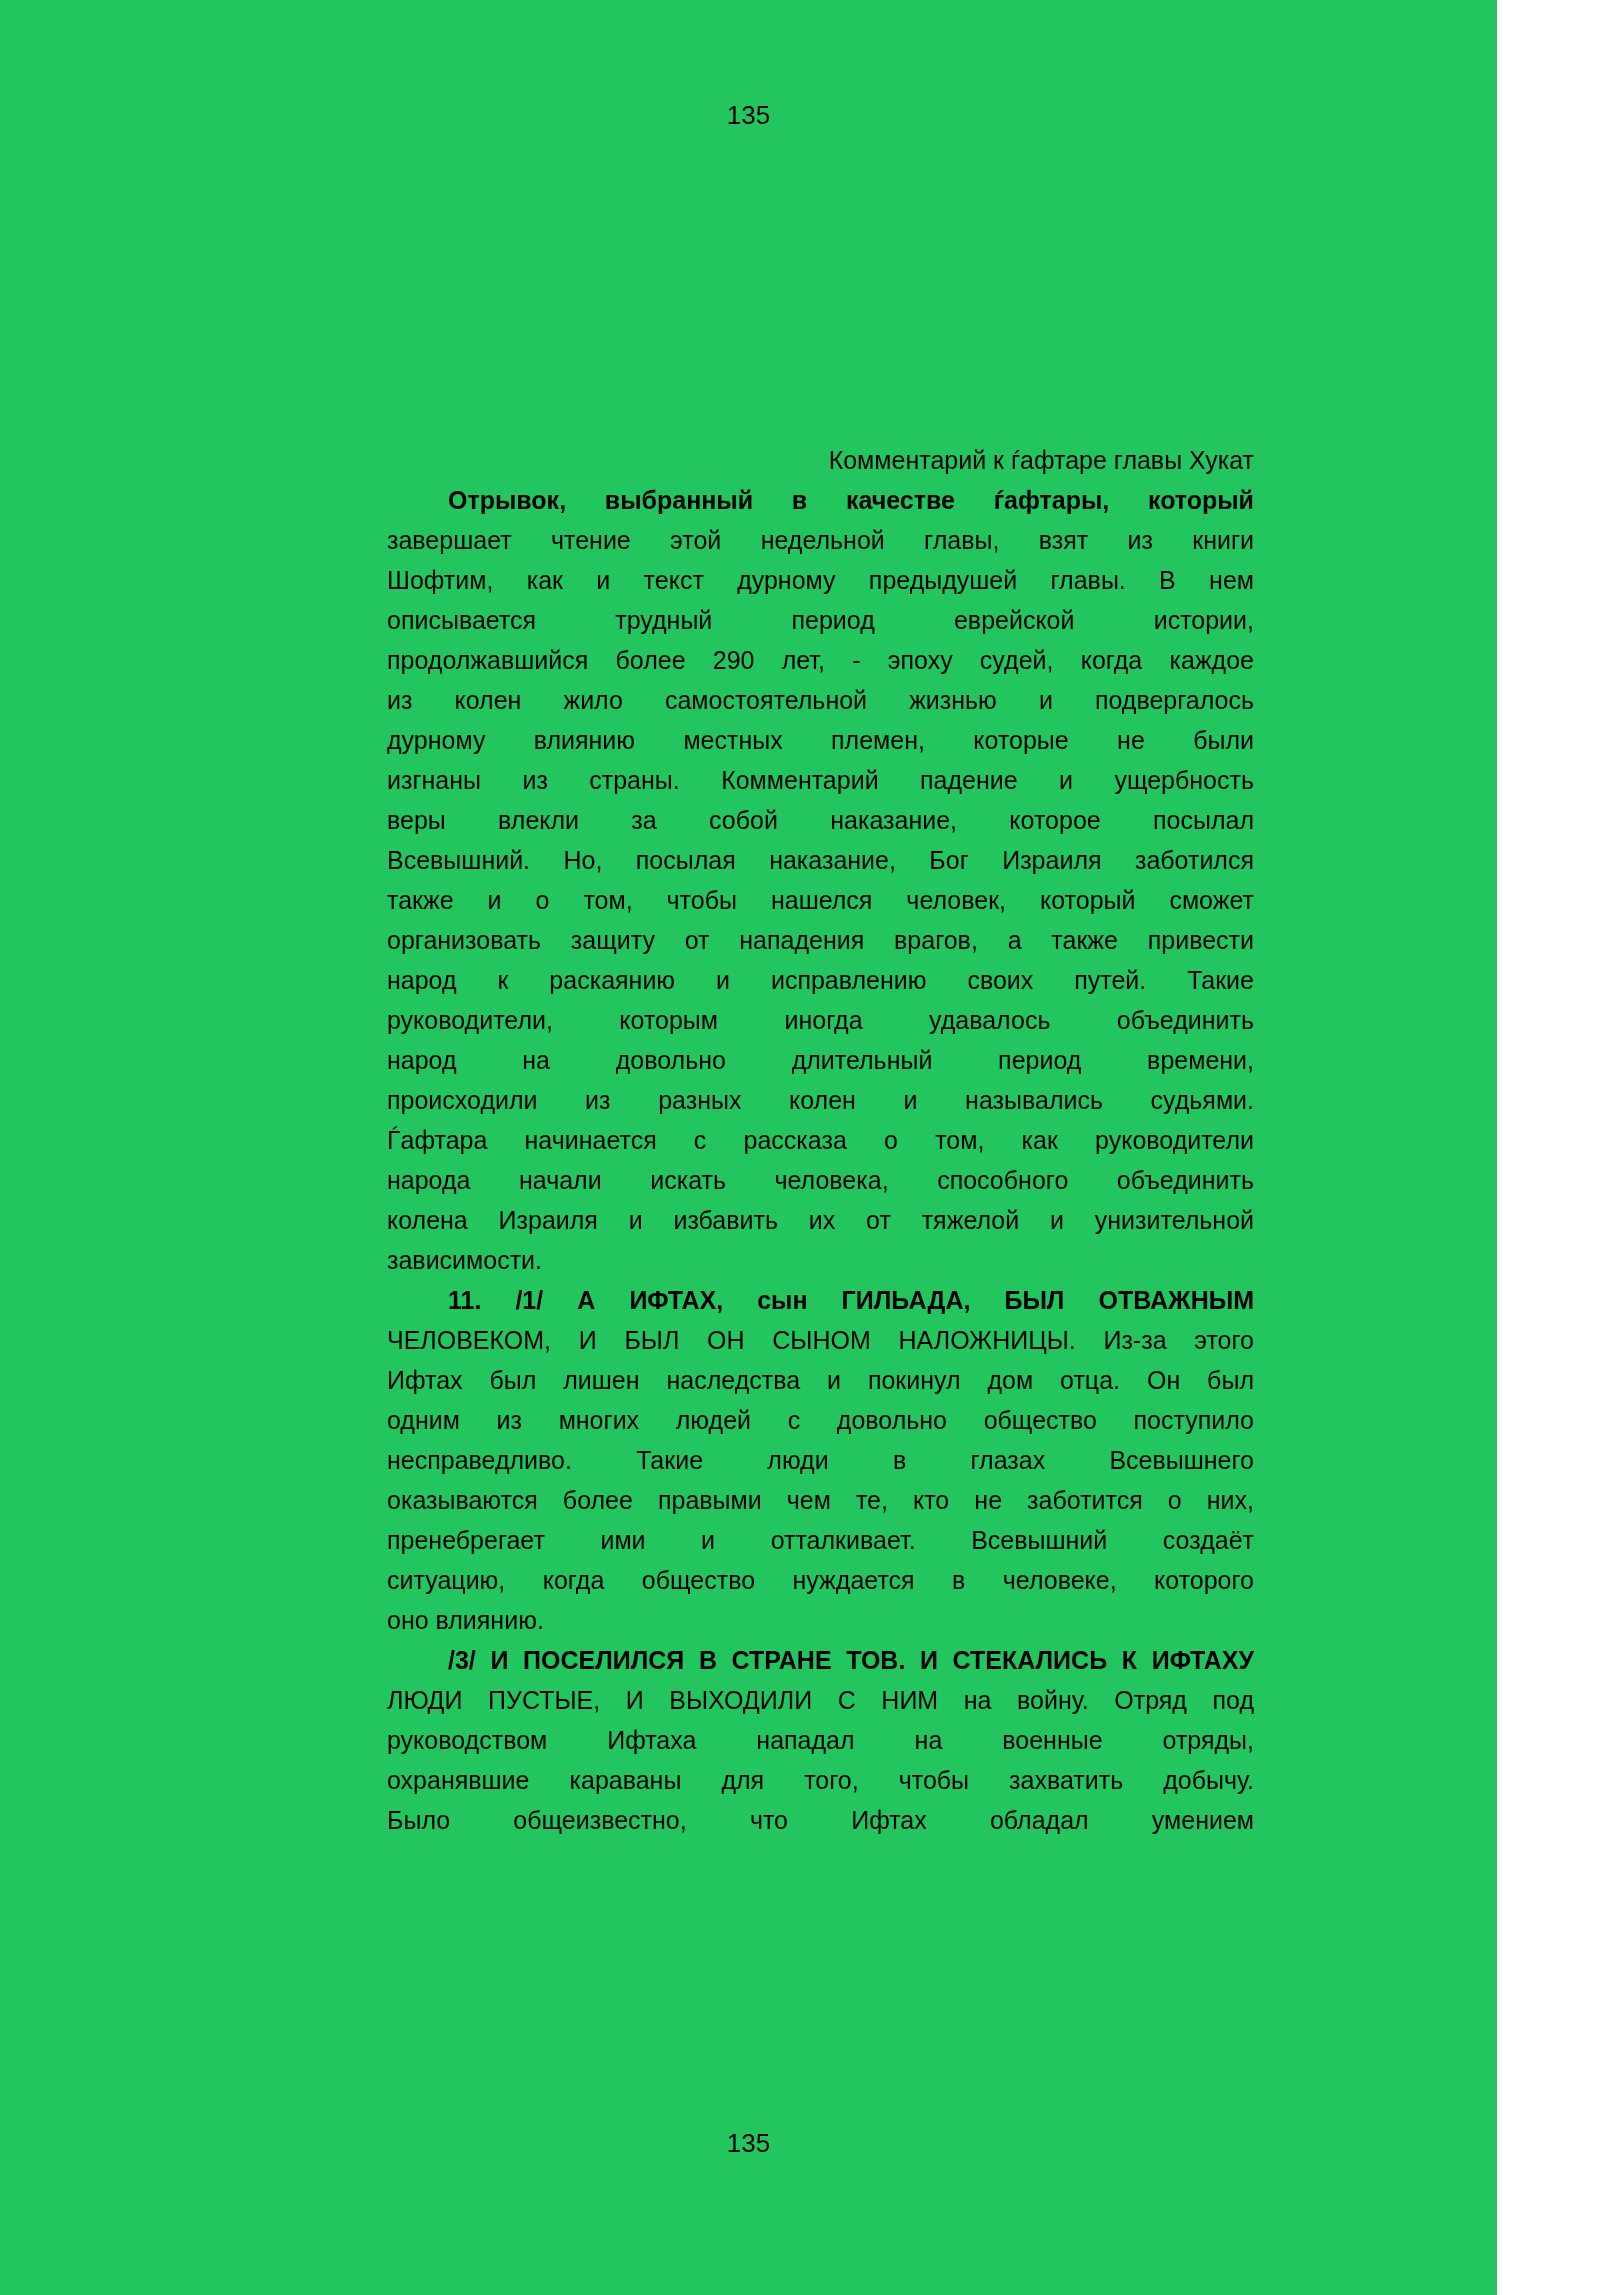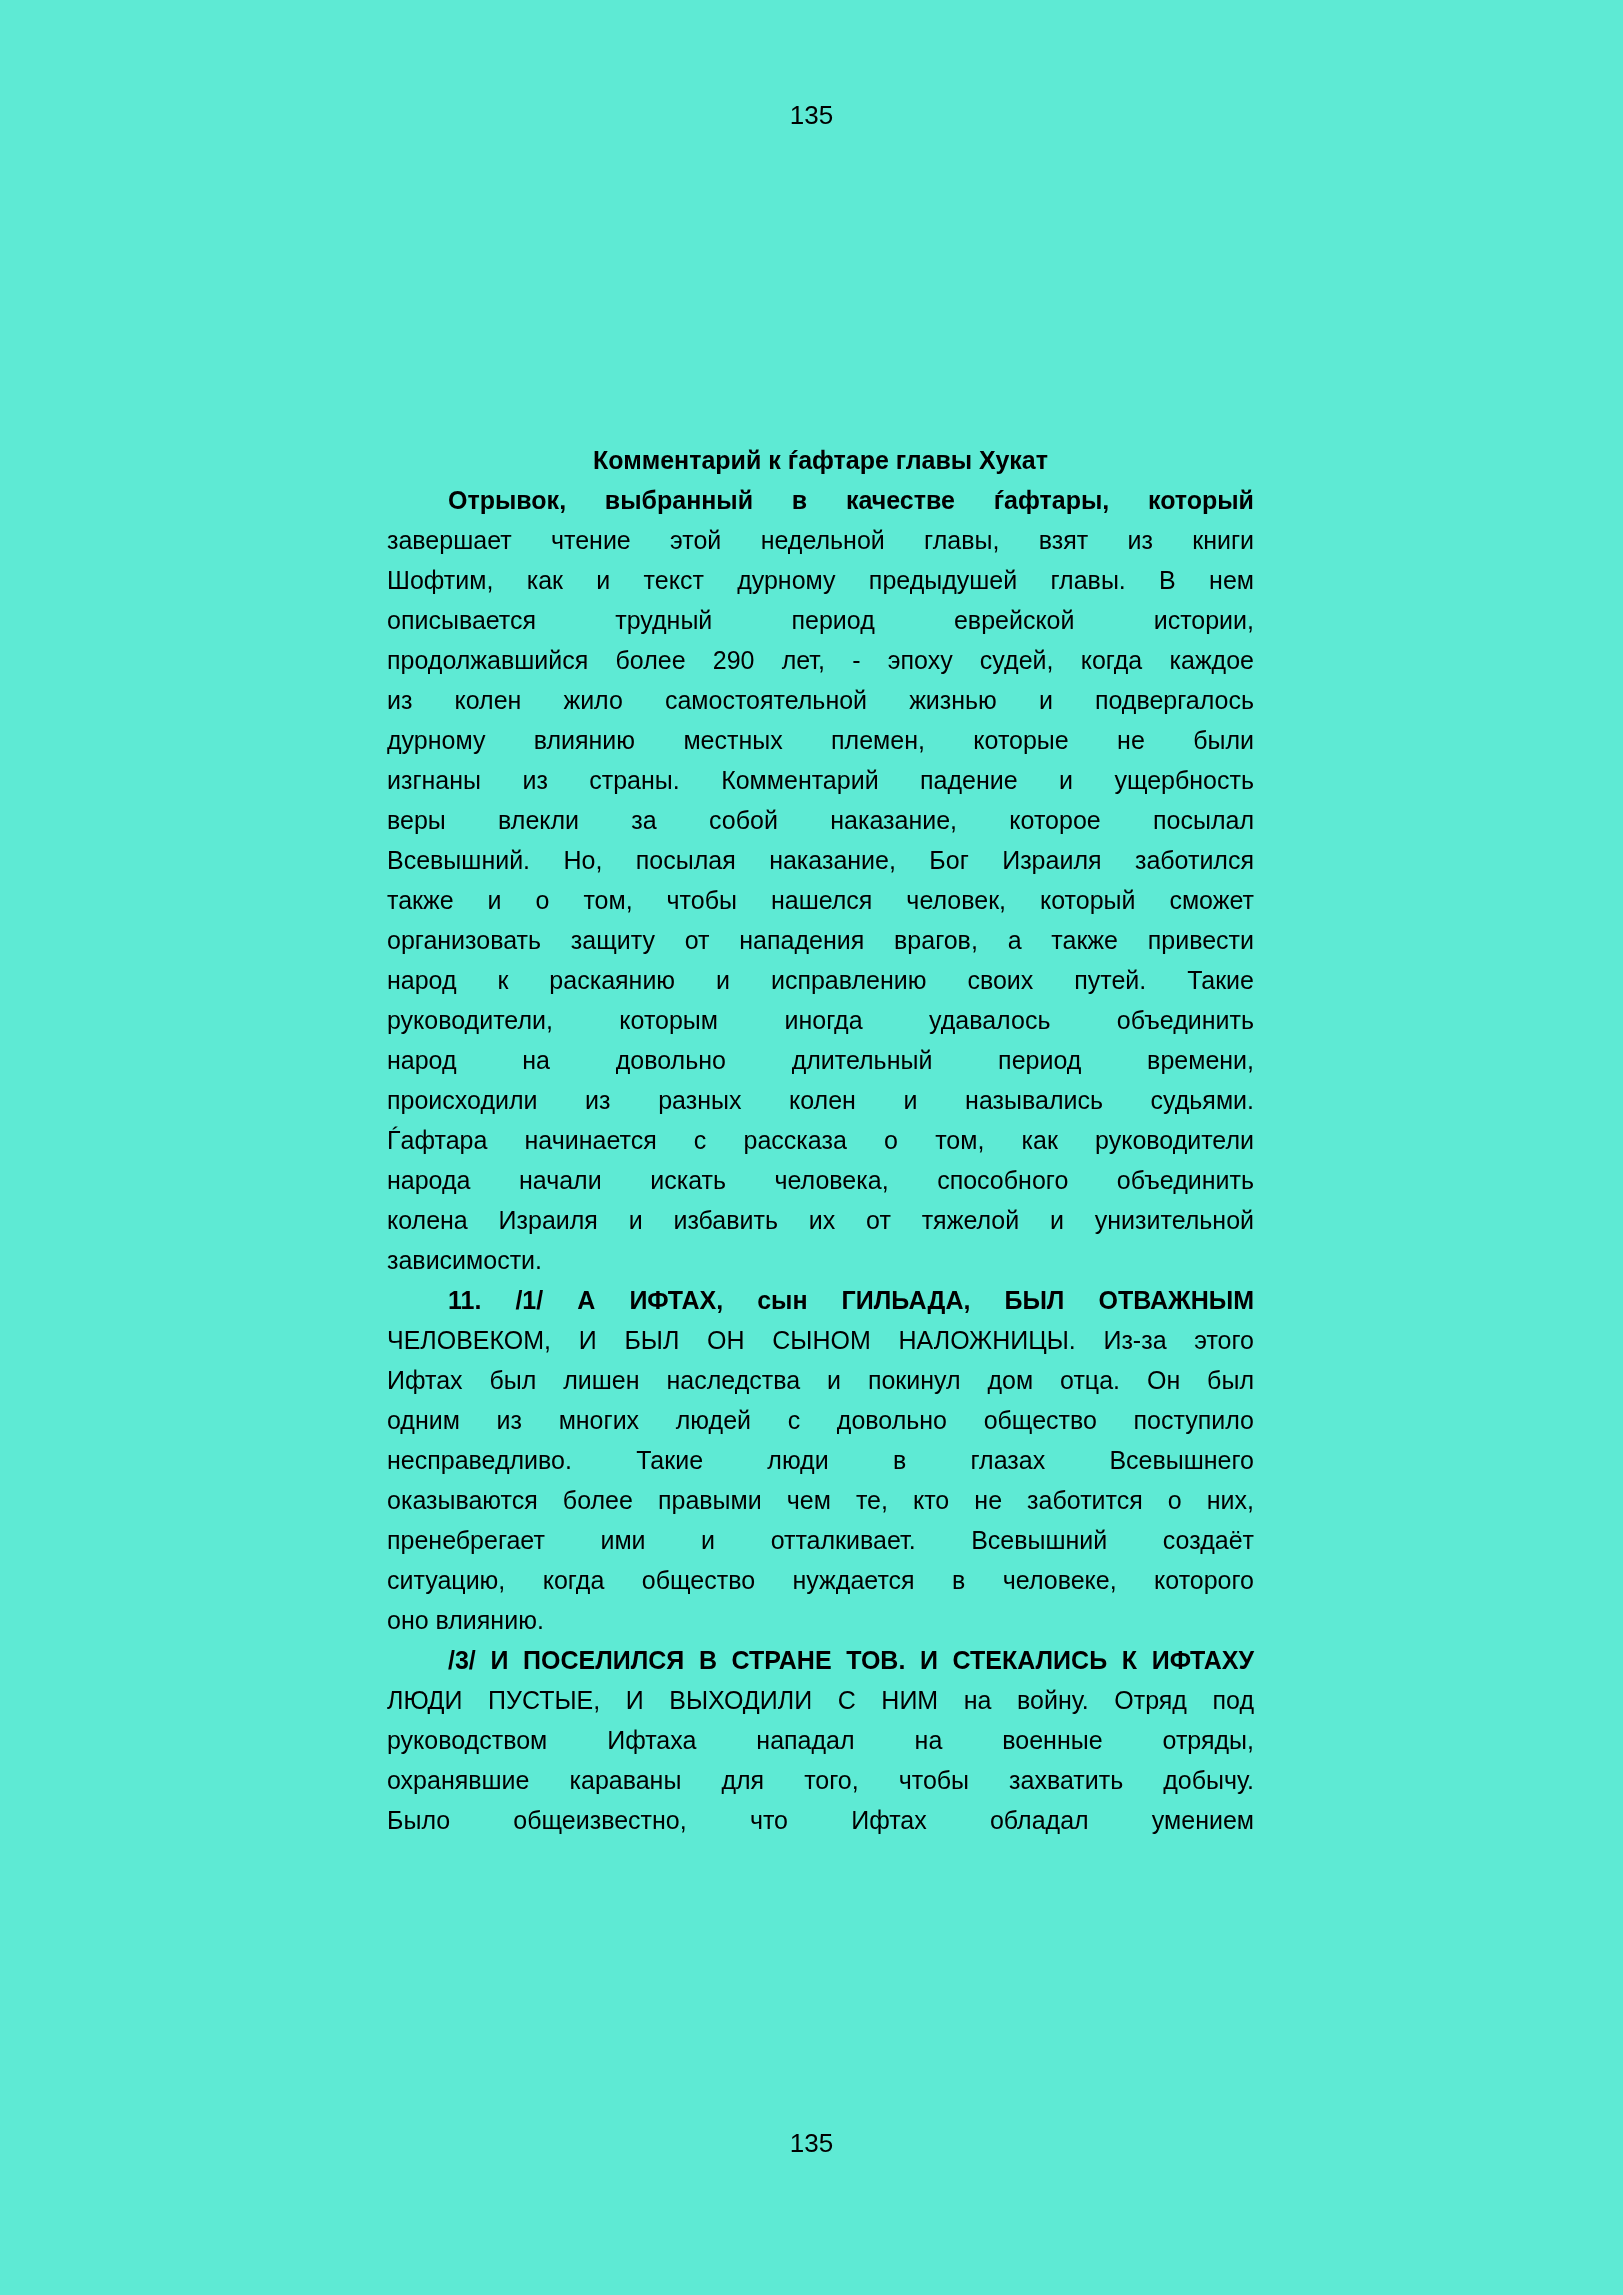--- a/index.html
+++ b/index.html
@@ -2,23 +2,23 @@
 <html style="font-size:10.5px"><head>
 <meta charset="utf-8">
 <style>
   html, body {
     margin: 0;
     padding: 0;
     background: #ffffff;
   }
   .page {
     position: relative;
-    width: 1623px;
+    width: 1497px;
     height: 2295px;
-    background: #5eead4;
+    background: #22c55e;
     color: #000000;
     font-family: "Liberation Sans", "DejaVu Sans", sans-serif;
     overflow: hidden;
   }
   .header-num {
     position: absolute;
     top: 95px;
     left: 0;
     width: 100%;
     text-align: center;
@@ -36,22 +36,22 @@
   }
   .flow {
     position: absolute;
     left: 387px;
     top: 440px;
     width: 867px;
     font-size: 25px;
     line-height: 40px;
   }
   .title-line {
-    font-weight: bold;
-    text-align: center;
+    font-weight: normal;
+    text-align: right;
   }
   .line {
     text-align: justify;
     text-align-last: justify;
     white-space: normal;
   }
   .line.no-justify {
     text-align-last: left;
   }
   .line.indent {

